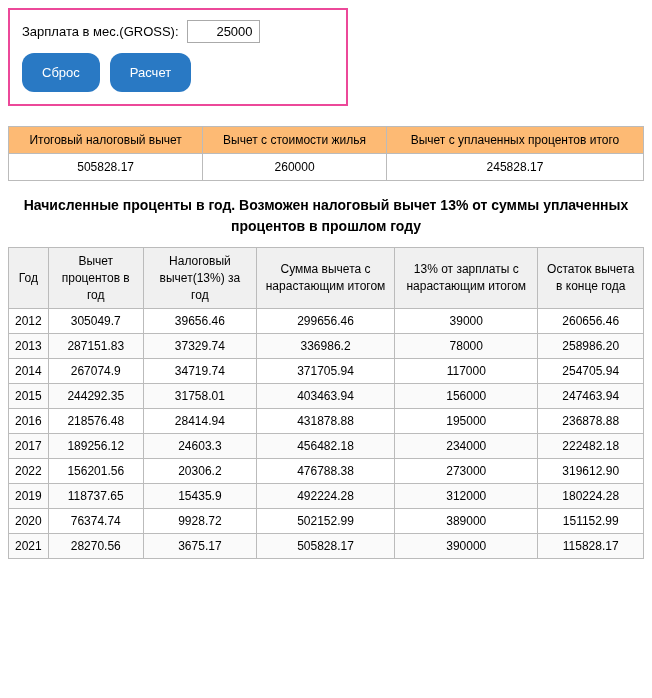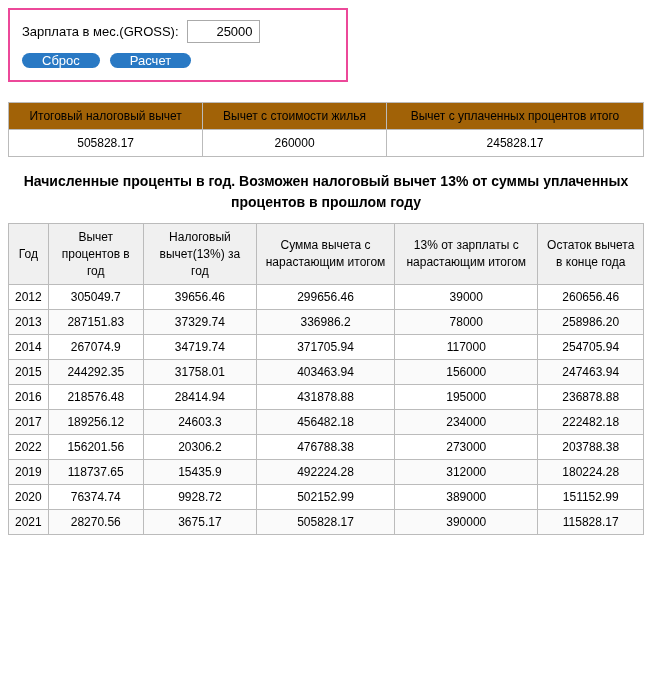--- a/index.html
+++ b/index.html
@@ -38,21 +38,21 @@
       text-align: right;
       font-size: 13px;
     }
 
     .btn-row {
       display: flex;
       gap: 10px;
     }
 
     .btn {
-      padding: 0 20px;
+      padding: 12px 20px;
       border: none;
       border-radius: 12px;
       cursor: pointer;
       font-size: 13px;
       color: #fff;
       background: #2979c4;
     }
 
     
     .summary-section {
@@ -65,21 +65,21 @@
     }
 
     .summary-table th, .summary-table td {
       border: 1px solid #bbb;
       padding: 6px 10px;
       text-align: center;
       font-size: 12px;
     }
 
     .summary-table th {
-      background: #a16207;
+      background: #fdba74;
       font-weight: normal;
     }
 
     
     .heading-section {
       margin: 14px 8px 10px;
       text-align: center;
     }
 
     .heading-text {
@@ -218,21 +218,21 @@
           <td>456482.18</td>
           <td>234000</td>
           <td>222482.18</td>
         </tr>
         <tr>
           <td>2022</td>
           <td>156201.56</td>
           <td>20306.2</td>
           <td>476788.38</td>
           <td>273000</td>
-          <td>203788.38</td>
+          <td>319612.90</td>
         </tr>
         <tr>
           <td>2019</td>
           <td>118737.65</td>
           <td>15435.9</td>
           <td>492224.28</td>
           <td>312000</td>
           <td>180224.28</td>
         </tr>
         <tr>

